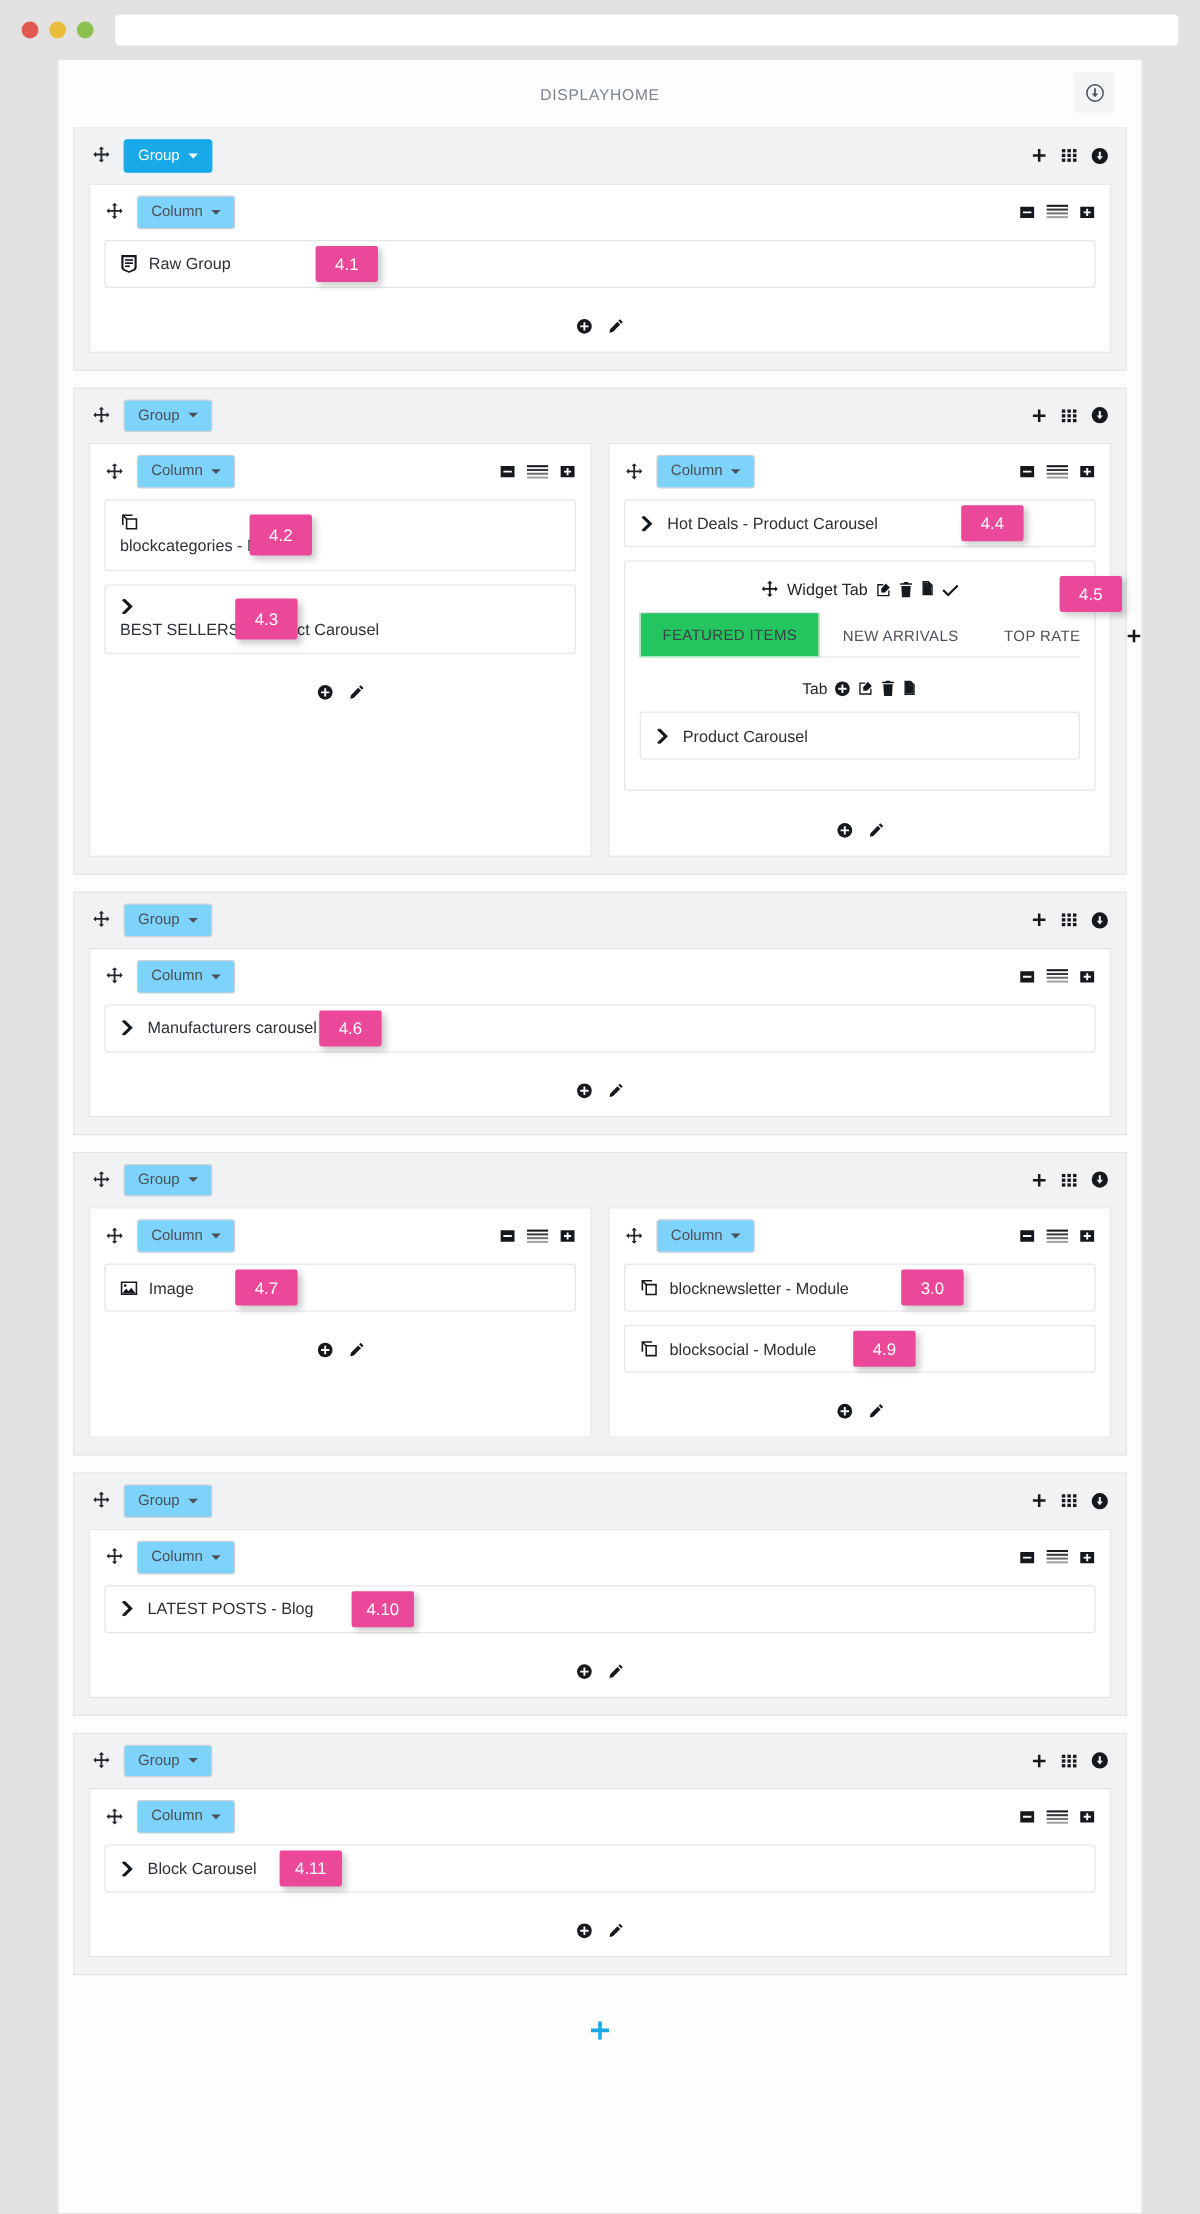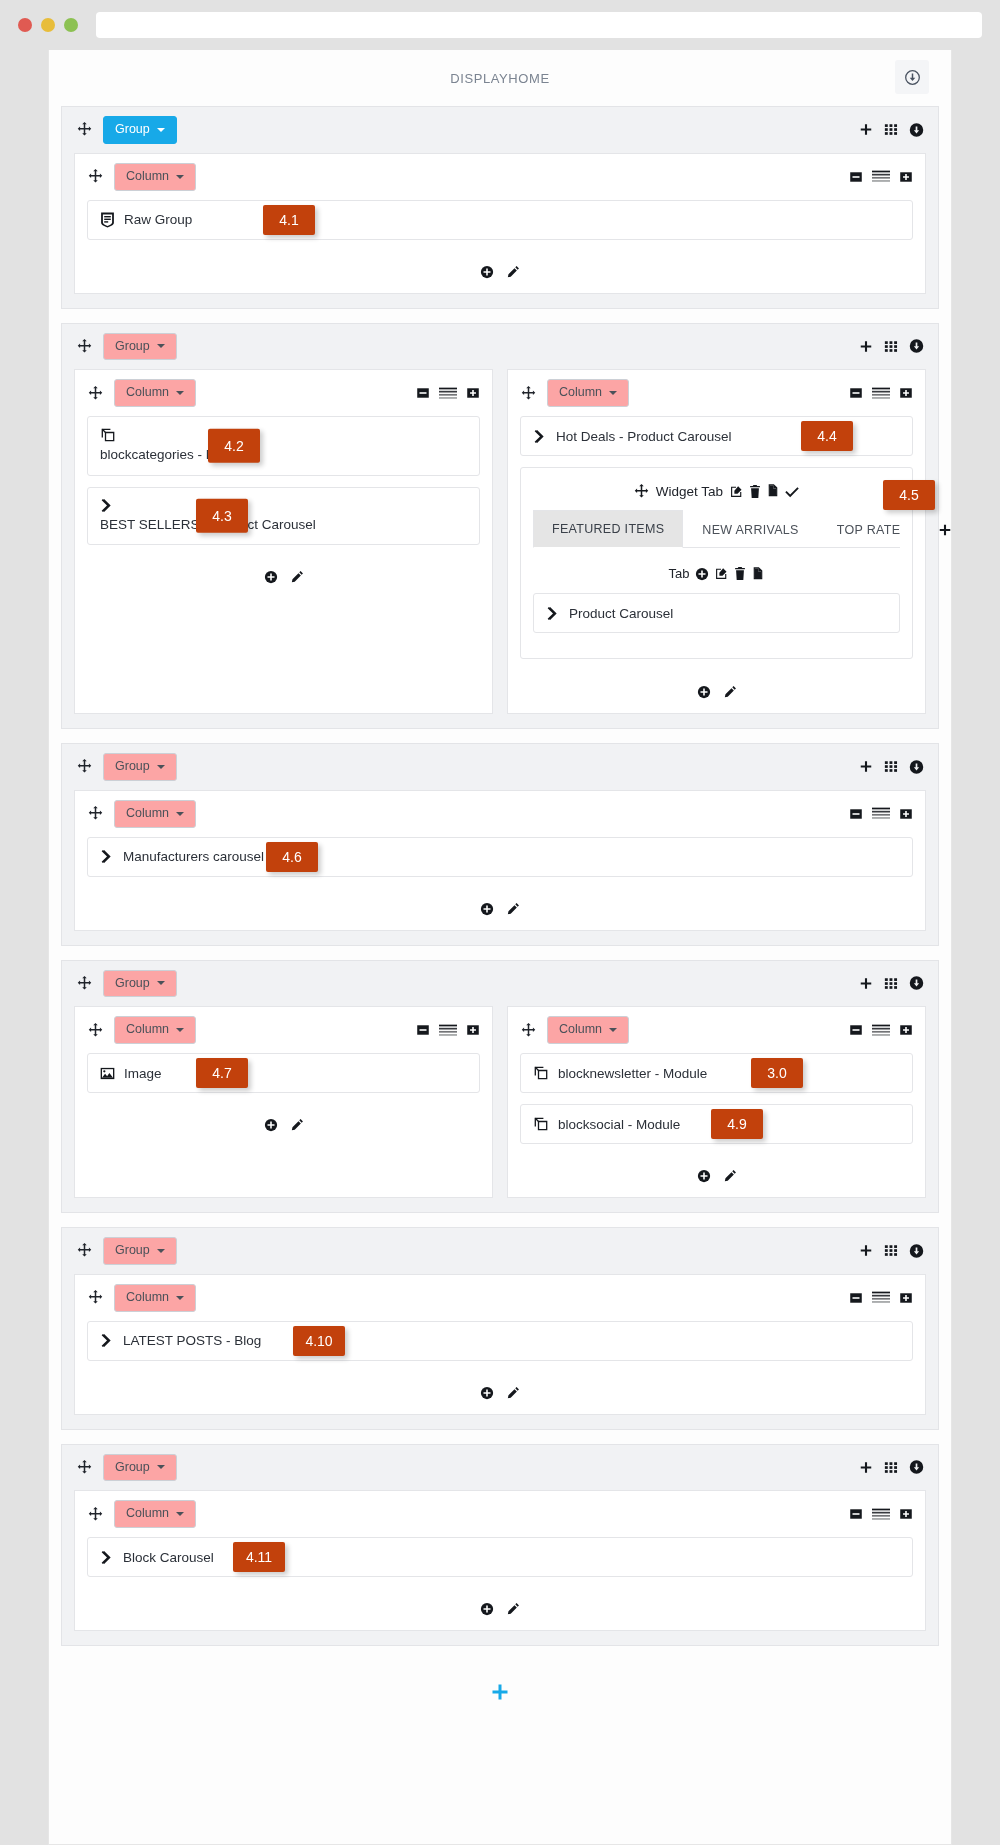--- a/index.html
+++ b/index.html
@@ -105,21 +105,21 @@
     color:#20242b;
     font-size:17px;
     line-height:1;
     margin-right:11px;
     display:inline-flex;
     width:16px; justify-content:center;
   }
   .btn-group{
     display:inline-flex;align-items:center;
     border:1px solid #ccd0d6;
-    background:#fca5a5;
+    background:#7dd3fc;
     color:#4b5159;
     border-radius:3px;
     font-size:12.5px;
     padding:6px 11px;
     gap:7px;
     line-height:1.1;
   }
   .btn-group.primary{
     background:#17a9e8; border-color:#17a9e8; color:#fff;
   }
@@ -170,21 +170,21 @@
     display:block;
     line-height:1.45;
   }
   .widget.stacked .w-icon{ display:block; margin-bottom:2px; }
   .widget-label{ white-space:nowrap; }
   .w-icon{ color:#15181d; display:inline-flex; align-items:center; }
 
   
   .badge{
     position:absolute;
-    background:#c2410c;
+    background:#ec4899;
     color:#fff;
     font-size:14px;
     padding:7px 0;
     width:52px;
     text-align:center;
     border-radius:2px;
     box-shadow:3px 3px 5px rgba(0,0,0,.20);
     top:50%;
     transform:translateY(-50%);
     z-index:5;
@@ -221,21 +221,21 @@
     font-size:12.5px;
     letter-spacing:.3px;
     color:#4b5159;
     border:1px solid transparent;
     border-bottom:none;
     position:relative;
     top:1px;
     white-space:nowrap;
   }
   .tab.active{
-    background:#e5e5e5;
+    background:#22c55e;
     border-color:#e4e5e8;
     border-bottom:1px solid #fff;
     color:#3a4049;
   }
   .tab.add{ display:flex;align-items:center;gap:5px; color:#20242b; font-weight:bold;}
   .subtab-head{
     text-align:center;
     font-size:13px;
     color:#20242b;
     display:flex;align-items:center;justify-content:center;

